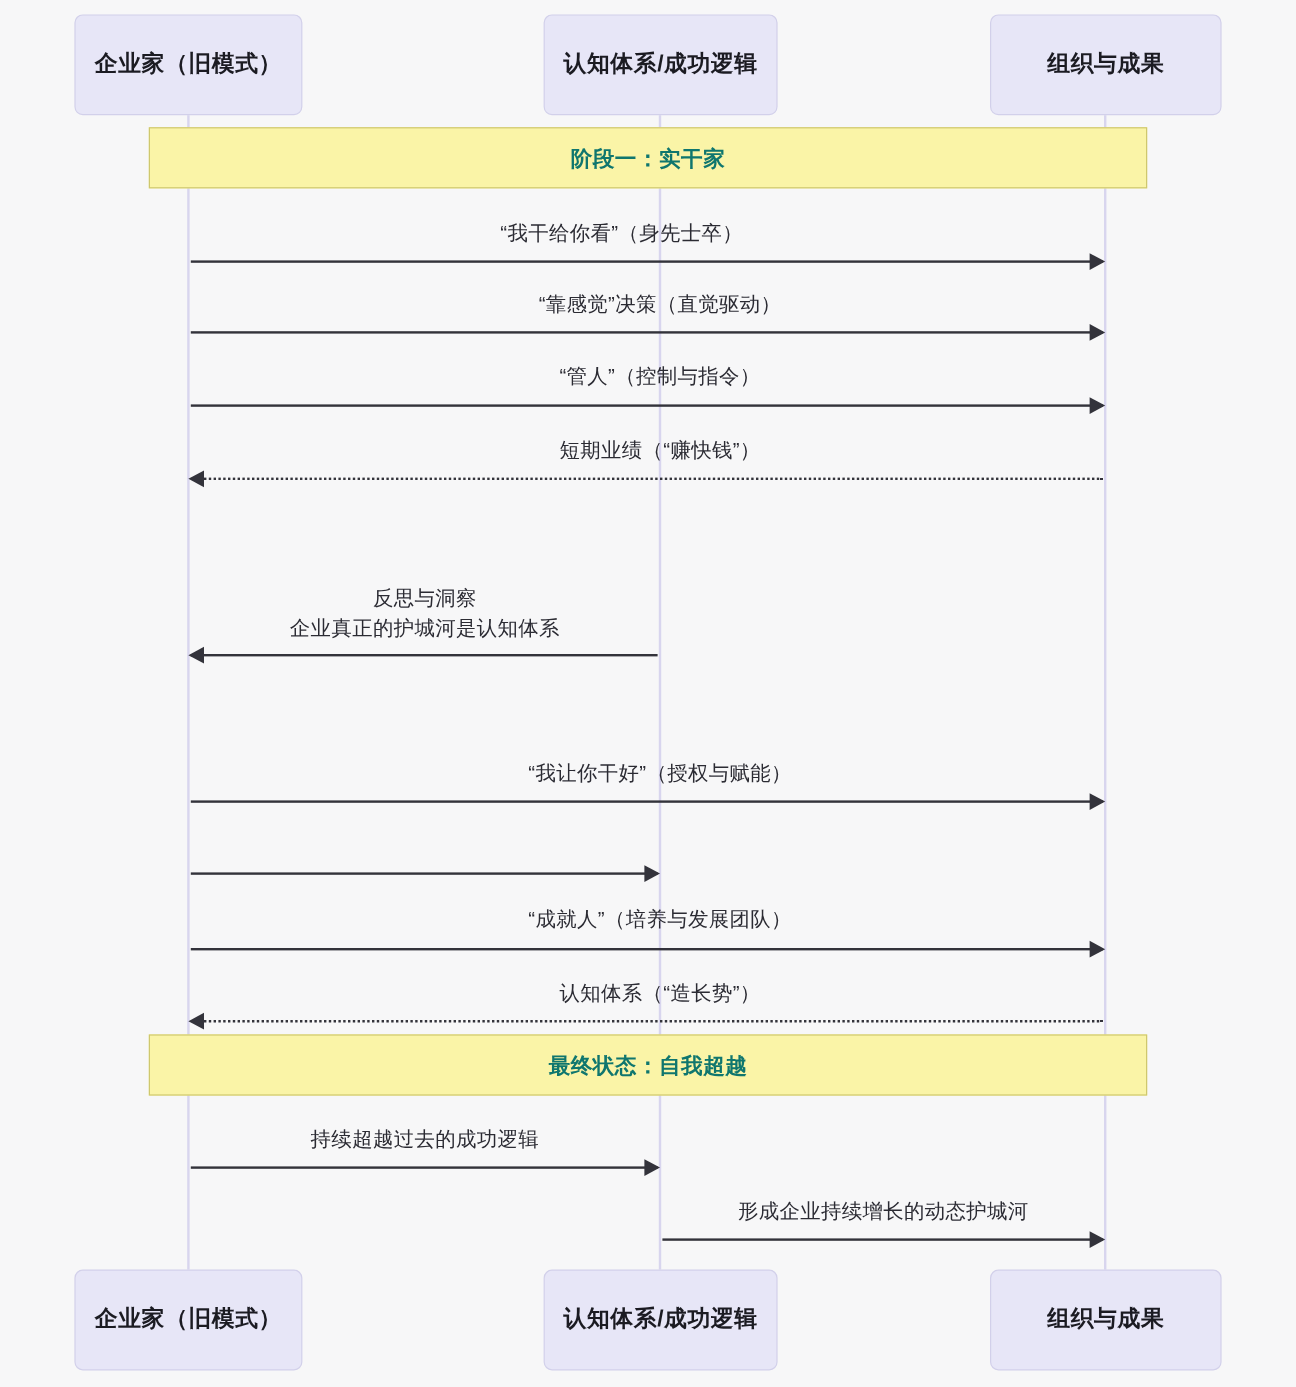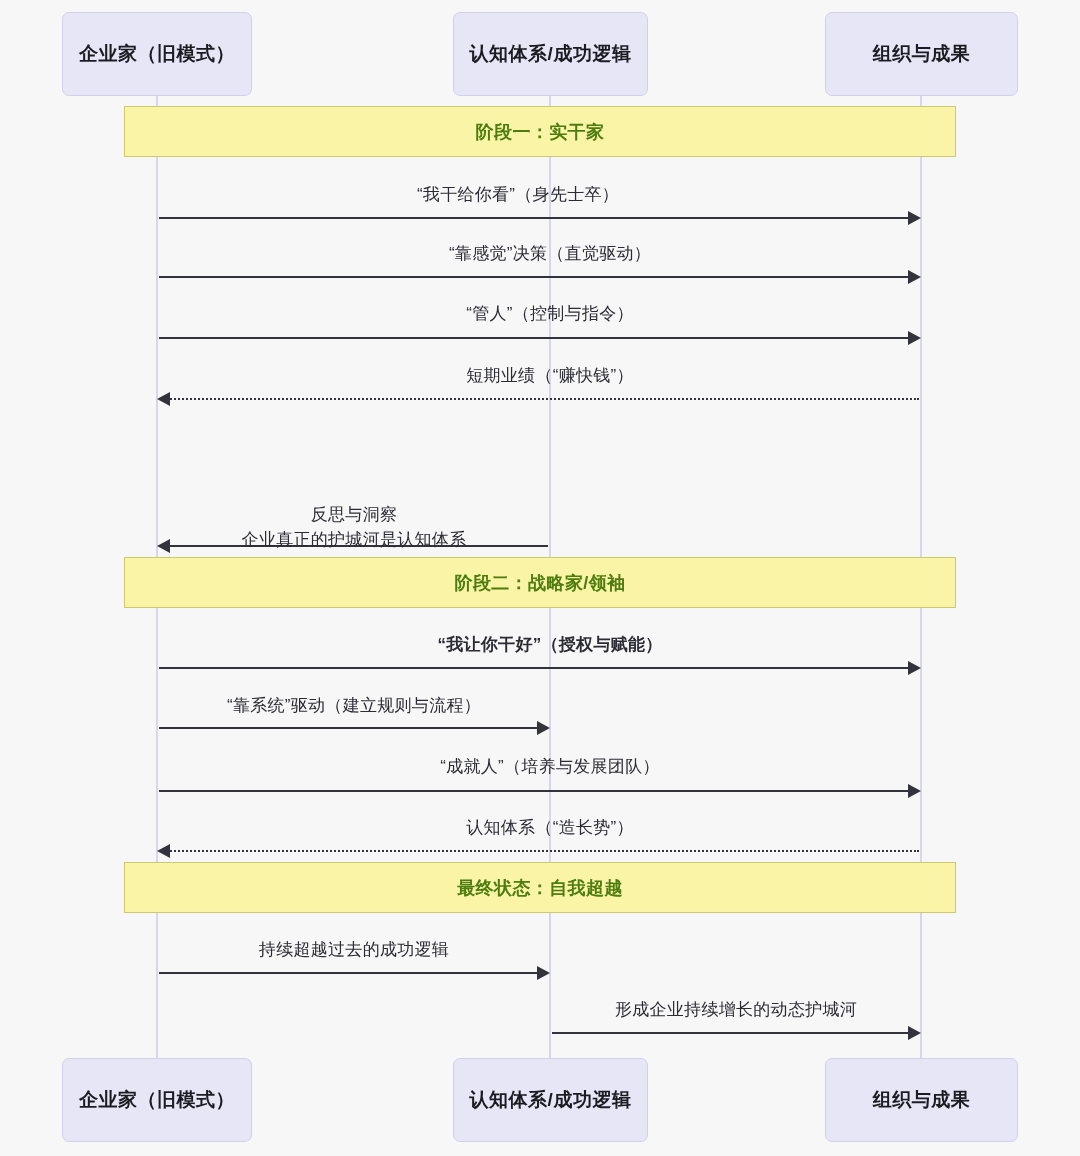--- a/index.html
+++ b/index.html
@@ -55,21 +55,21 @@
   .phase-bar {
     position: absolute;
     box-sizing: border-box;
     background: #faf4a7;
     border: 1px solid #cfc86e;
     display: flex;
     align-items: center;
     justify-content: center;
     font-size: 18px;
     font-weight: 600;
-    color: #4d7c0f;
+    color: #0f766e;
     letter-spacing: 0.4px;
   }
   
   .msg-label {
     position: absolute;
     font-size: 17px;
     font-weight: 500;
     color: #2b2b33;
     text-align: center;
     white-space: pre-line;
@@ -119,47 +119,43 @@
       <div class="arrowhead right" style="top: 270px; left: 908px;"></div>
       <div class="msg-label" style="left: 550px; top: 242px;">“靠感觉”决策（直觉驱动）</div>
       <div class="msg-line" style="left: 159px; top: 337px; width: 760px;"></div>
       <div class="arrowhead right" style="top: 331px; left: 908px;"></div>
       <div class="msg-label" style="left: 550px; top: 302px; text-align: right;">“管人”（控制与指令）</div>
       <div class="msg-line dotted" style="left: 159px; top: 398px; width: 760px;"></div>
       <div class="arrowhead left" style="top: 392px; left: 157px;"></div>
       <div class="msg-label" style="left: 550px; top: 364px;">短期业绩（“赚快钱”）</div>
       <div class="msg-line" style="left: 159px; top: 545px; width: 389px;"></div>
       <div class="arrowhead left" style="top: 539px; left: 157px;"></div>
-      <div class="msg-label" style="left: 354px; top: 487px; margin-top: 16px;">反思与洞察
+      <div class="msg-label" style="left: 354px; top: 487px;">反思与洞察
 企业真正的护城河是认知体系</div>
       <div class="msg-line" style="left: 159px; top: 667px; width: 760px;"></div>
       <div class="arrowhead right" style="top: 661px; left: 908px;"></div>
-      <div class="msg-label" style="left: 550px; top: 633px; font-weight: bold;">“我让你干好”（授权与赋能）</div>
+      <div class="msg-label" style="left: 550px; top: 633px;">“我让你干好”（授权与赋能）</div>
       <div class="msg-line" style="left: 159px; top: 727px; width: 389px;"></div>
       <div class="arrowhead right" style="top: 721px; left: 537px;"></div>
-      <div class="msg-label" style="left: 354px; top: 694px;">“靠系统”驱动（建立规则与流程）</div>
       <div class="msg-line" style="left: 159px; top: 790px; width: 760px;"></div>
       <div class="arrowhead right" style="top: 784px; left: 908px;"></div>
       <div class="msg-label" style="left: 550px; top: 755px;">“成就人”（培养与发展团队）</div>
       <div class="msg-line dotted" style="left: 159px; top: 850px; width: 760px;"></div>
       <div class="arrowhead left" style="top: 844px; left: 157px;"></div>
       <div class="msg-label" style="left: 550px; top: 816px;">认知体系（“造长势”）</div>
       <div class="msg-line" style="left: 159px; top: 972px; width: 389px;"></div>
       <div class="arrowhead right" style="top: 966px; left: 537px;"></div>
       <div class="msg-label" style="left: 354px; top: 938px;">持续超越过去的成功逻辑</div>
       <div class="msg-line" style="left: 552px; top: 1032px; width: 367px;"></div>
       <div class="arrowhead right" style="top: 1026px; left: 908px;"></div>
       <div class="msg-label" style="left: 736px; top: 998px;">形成企业持续增长的动态护城河</div>
     </div>
   <div class="layer" id="phases">
       <div class="phase-bar" style="left: 124px; top: 106px; width: 832px; height: 51px;">
         <span>阶段一：实干家</span>
-      </div>
-      <div class="phase-bar" style="left: 124px; top: 557px; width: 832px; height: 51px;">
-        <span>阶段二：战略家/领袖</span>
       </div>
       <div class="phase-bar" style="left: 124px; top: 862px; width: 832px; height: 51px;">
         <span>最终状态：自我超越</span>
       </div>
     </div>
   <div class="layer" id="participants-top">
       <div class="participant" style="left: 62px; top: 12px; width: 190px; height: 84px;">
         <span>企业家（旧模式）</span>
       </div>
       <div class="participant" style="left: 453px; top: 12px; width: 195px; height: 84px;">

